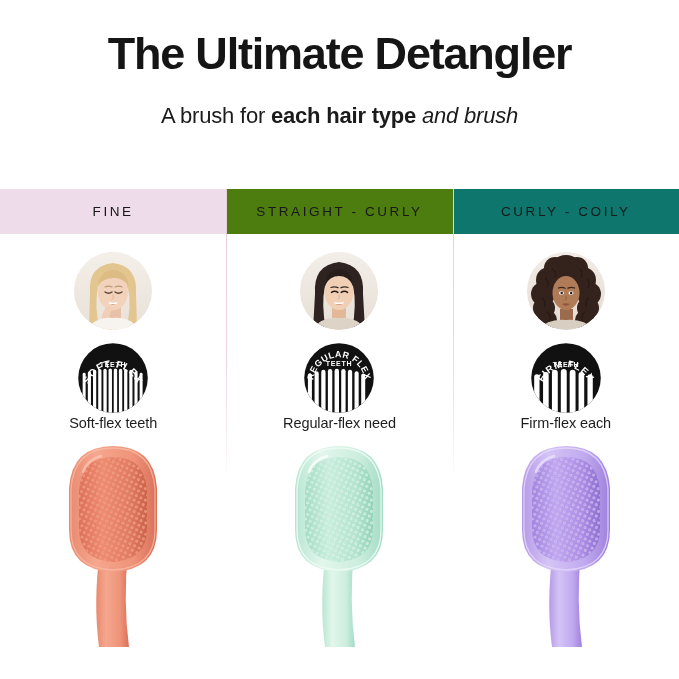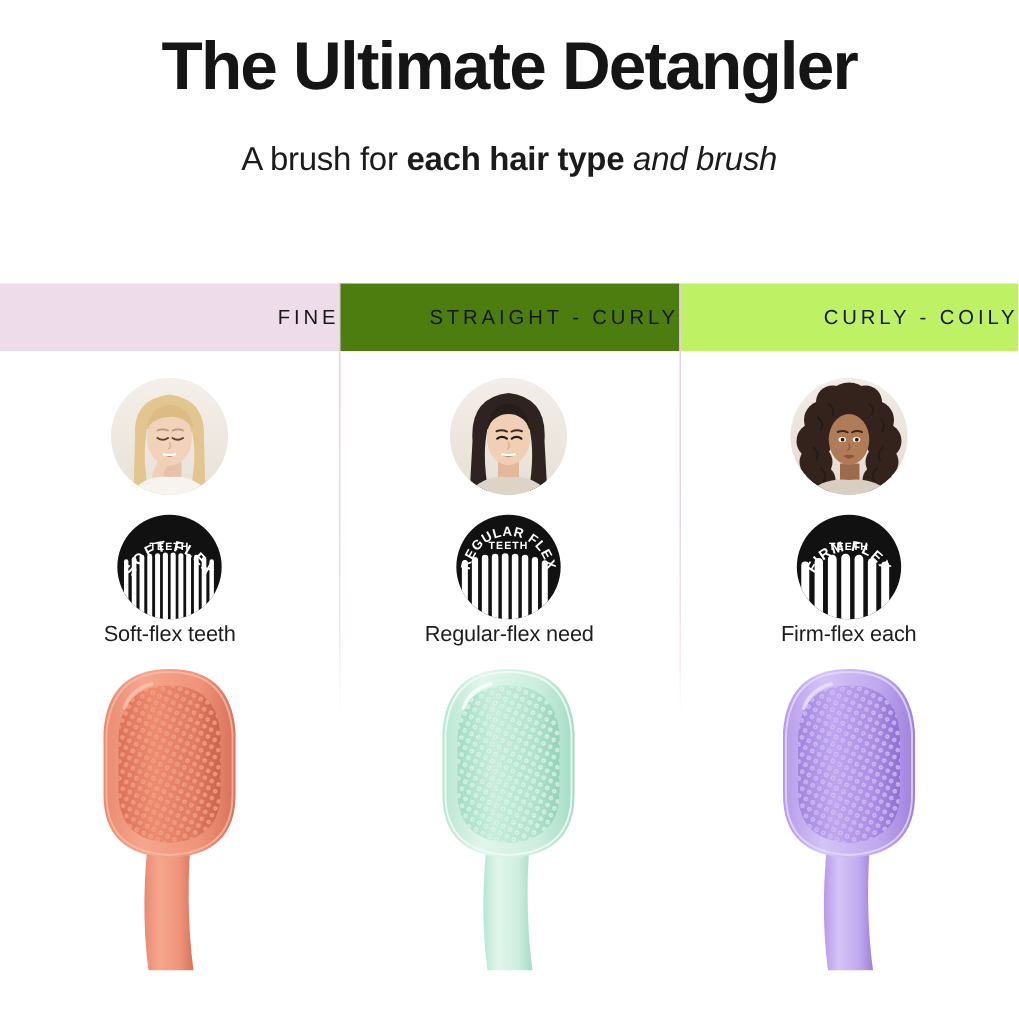--- a/index.html
+++ b/index.html
@@ -11,21 +11,21 @@
     height: 679px;
     background: #ffffff;
     font-family: "Liberation Sans", sans-serif;
     overflow: hidden;
     position: relative;
   }
 
   
   .title-block {
     text-align: center;
-    padding-top: 21px;
+    padding-top: 31px;
   }
   .main-title {
     font-size: 45px;
     font-weight: 700;
     color: #151515;
     letter-spacing: -1.2px;
     line-height: 1;
     margin: 0;
     font-stretch: condensed;
   }
@@ -45,21 +45,21 @@
     top: 189px;
     left: 0;
     width: 679px;
     height: 45px;
     display: flex;
   }
   .header-cell {
     flex: 1 1 0;
     display: flex;
     align-items: center;
-    justify-content: flex-end;
+    justify-content: center;
     font-size: 13.5px;
     letter-spacing: 2.6px;
     color: #181818;
     font-weight: 400;
   }
 
   
   .columns {
     position: absolute;
     top: 234px;
@@ -135,21 +135,21 @@
   </p>
 </div>
 
 <div class="header-row">
   <div class="header-cell" style="background: rgb(238, 220, 234);">
     <span>FINE</span>
   </div>
   <div class="header-cell" style="background: #4d7c0f;">
     <span>STRAIGHT - CURLY</span>
   </div>
-  <div class="header-cell" style="background: #bef264;">
+  <div class="header-cell" style="background: #0f766e;">
     <span>CURLY - COILY</span>
   </div>
 </div>
 
 <div class="columns">
 
   <div class="column">
 
     <div class="portrait">
       <svg width="78" height="78" viewBox="0 0 78 78">

